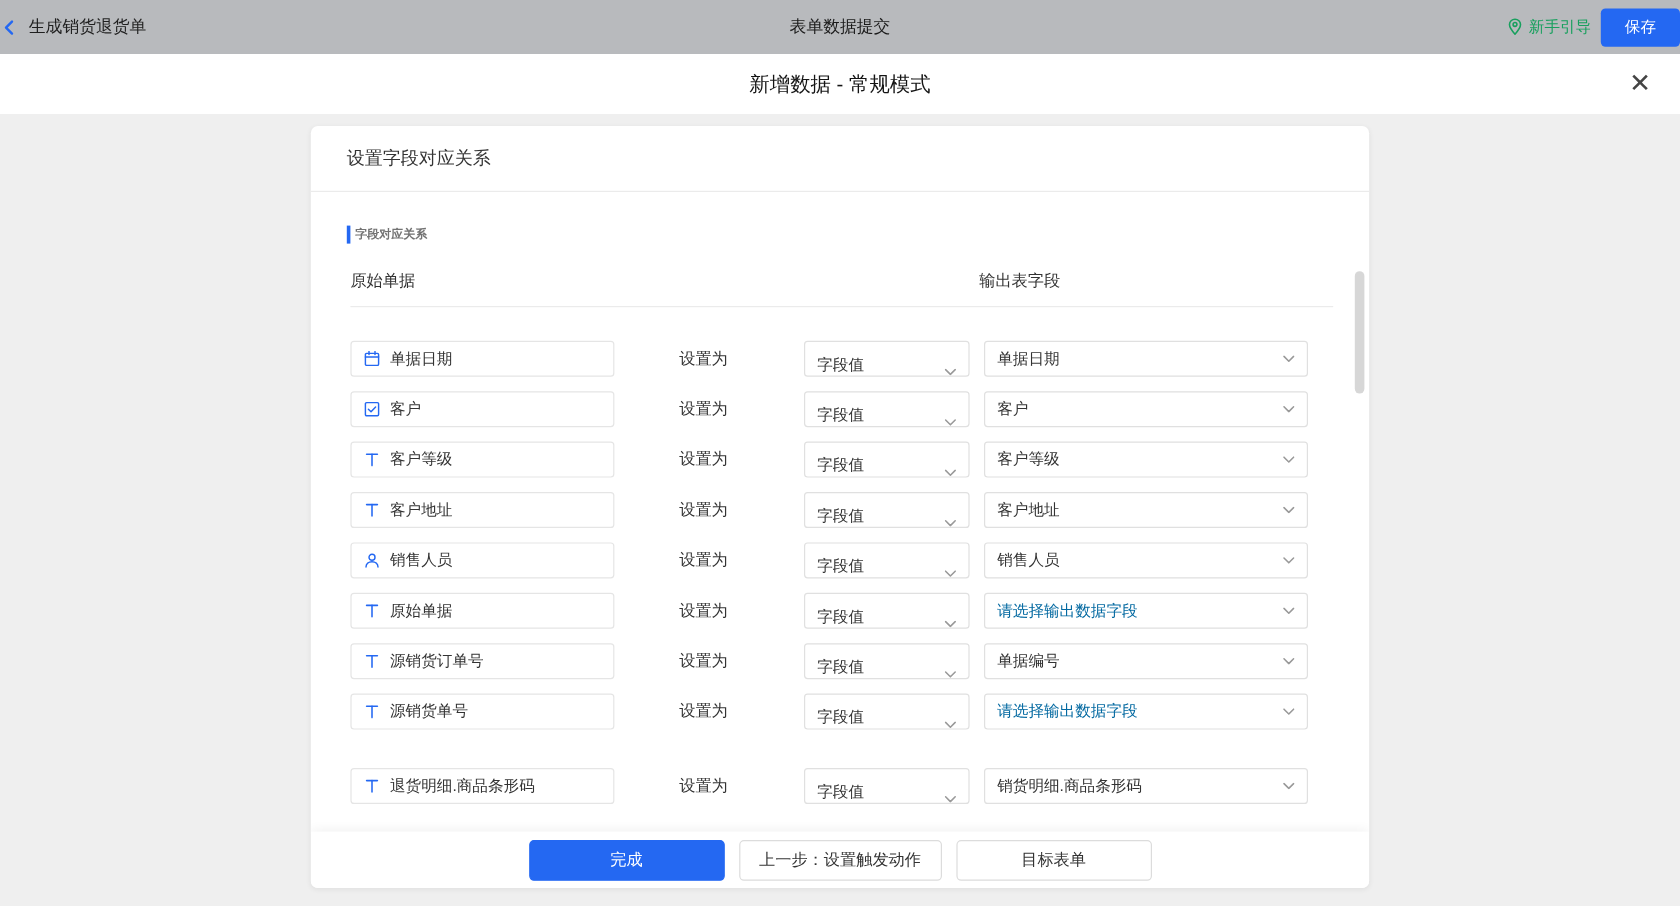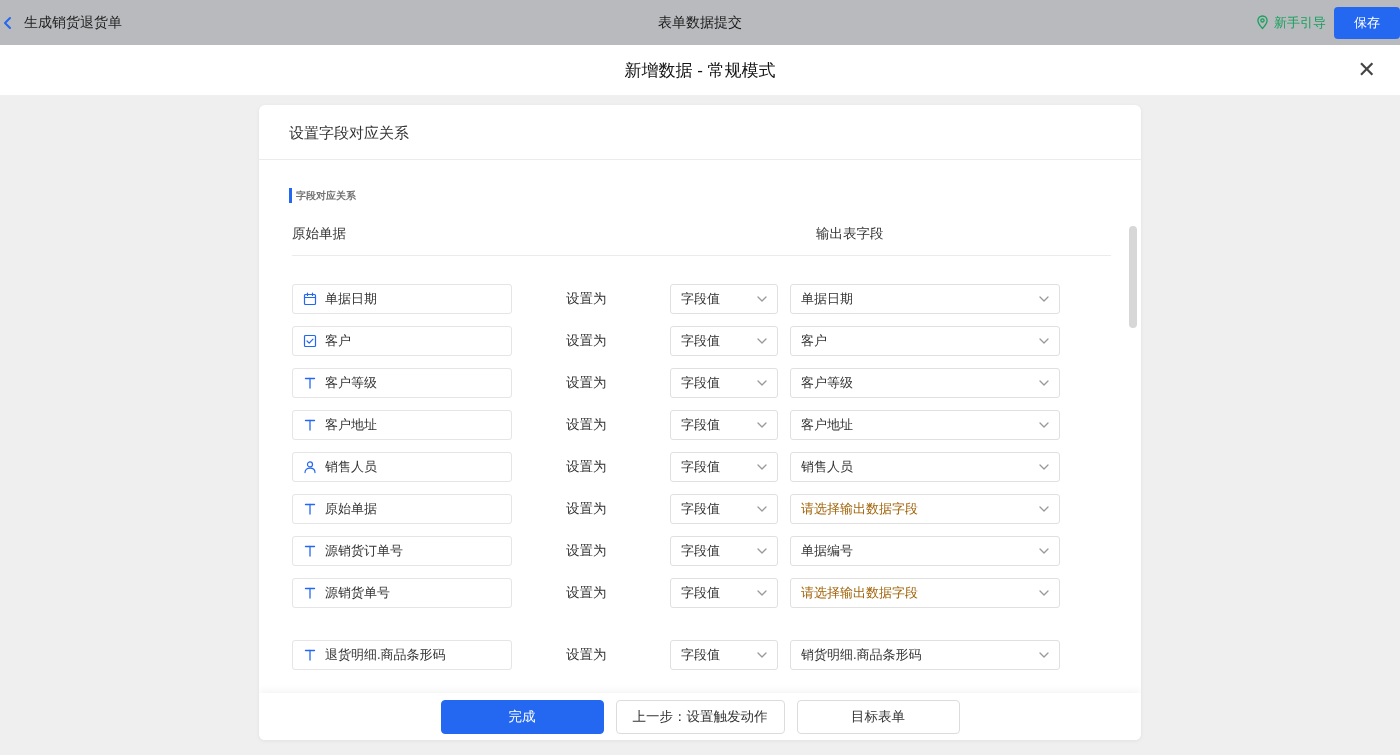--- a/index.html
+++ b/index.html
@@ -76,23 +76,23 @@
     display: flex; align-items: center; gap: 8px; padding: 0 10px;
     font-size: 13px; color: #333; background: #fff; cursor: default;
   }
   .f-icon { display: flex; align-items: center; }
   .setas { margin-left: 54px; width: 48px; font-size: 13.5px; color: #333; }
   .dd {
     height: 30px; border: 1px solid #e0e0e0; border-radius: 3px; background: #fff;
     display: flex; align-items: center; justify-content: space-between;
     padding: 0 10px; font-size: 13px; color: #333; cursor: pointer;
   }
-  .dd-small { width: 108px; margin-left: 56px; }
+  .dd-small { width: 138px; margin-left: 56px; align-items: flex-end; }
   .dd-large { width: 270px; margin-left: 12px; }
-  .dd.placeholder .dd-text { color: #a16207; }
+  .dd.placeholder .dd-text { color: #0369a1; }
   
   .scrollbar { position: absolute; top: 62px; right: 4px; bottom: 52px; width: 8px; }
   .scroll-thumb {
     position: absolute; top: 4px; left: 0; width: 8px; height: 102px;
     background: #d7d7d7; border-radius: 4px;
   }
   
   .card-footer {
     position: absolute; left: 0; right: 0; bottom: 0; height: 47px;
     background: #fff; display: flex; align-items: center; justify-content: center;

